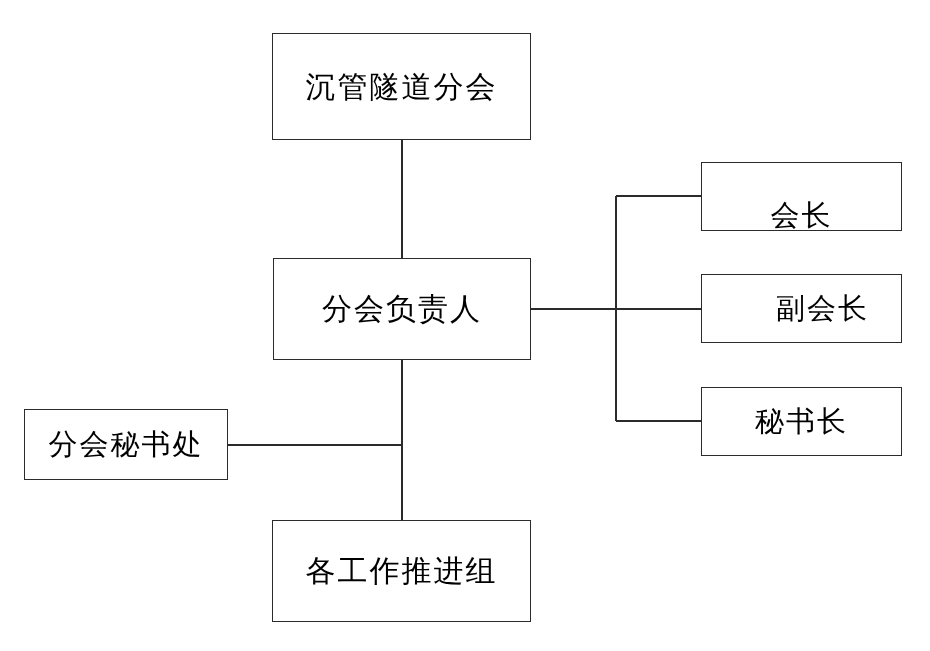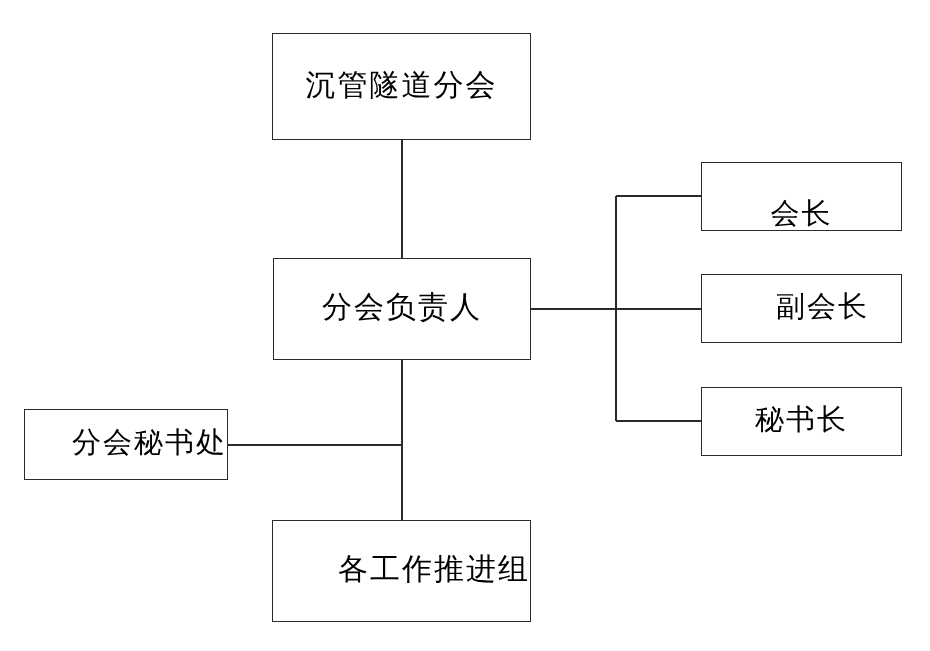--- a/index.html
+++ b/index.html
@@ -28,21 +28,21 @@
     position: absolute;
     box-sizing: border-box;
     background: #ffffff;
     border: 1.6px solid #2b2b2b;
     display: flex;
     align-items: center;
     justify-content: center;
     z-index: 2;
   }
   .node-label {
-    font-family: Liberation Mono, monospace;
+    font-family: Liberation Sans, sans-serif;
     font-size: 30px;
     font-weight: 500;
     color: #000000;
     letter-spacing: 2px;
     line-height: 1;
     white-space: nowrap;
   }
   .node-label.small {
     font-size: 29px;
   }
@@ -77,21 +77,21 @@
   </div>
 
   <div class="node-box" style="left:701px; top:274px; width:201px; height:69px;padding-left:42px;">
     <span class="node-label small">副会长</span>
   </div>
 
   <div class="node-box" style="left:701px; top:387px; width:201px; height:69px;">
     <span class="node-label small">秘书长</span>
   </div>
 
-  <div class="node-box" style="left:24px; top:409px; width:204px; height:71px;justify-content:flex-end;">
+  <div class="node-box" style="left:24px; top:409px; width:204px; height:71px;">
     <span class="node-label small">分会秘书处</span>
   </div>
 
-  <div class="node-box" style="left:272px; top:520px; width:259px; height:102px;justify-content:flex-end;">
+  <div class="node-box" style="left:272px; top:520px; width:259px; height:102px;">
     <span class="node-label">各工作推进组</span>
   </div>
 
 </div>
 
 </body></html>

